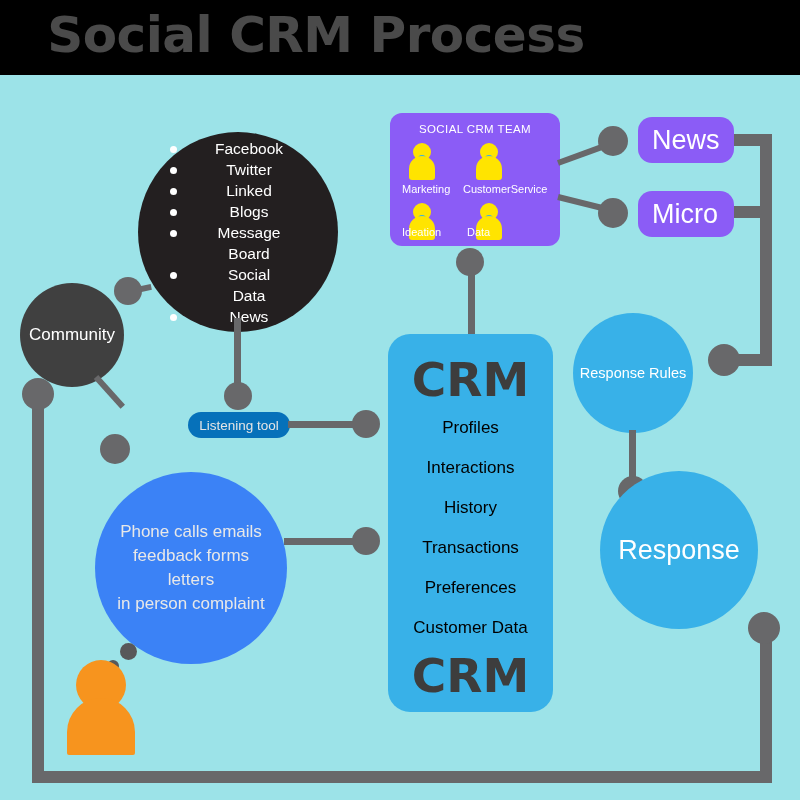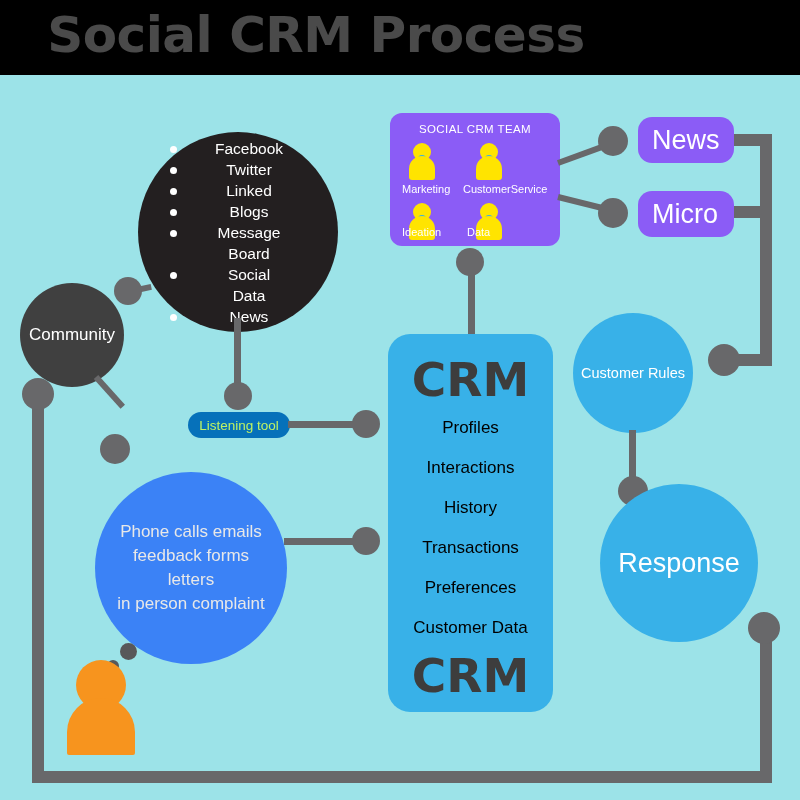--- a/index.html
+++ b/index.html
@@ -114,21 +114,21 @@
     background: #3b82f6;
     color: #e8e8e8;
     font-size: 17px;
     line-height: 24px;
     padding: 0 22px;
   }
 
   .pill {
     position: absolute;
     background: #0671ba;
-    color: #bef264;
+    color: #e5e5e5;
     border-radius: 20px;
     display: flex;
     align-items: center;
     justify-content: center;
     font-size: 13.5px;
   }
 
   .rbox {
     position: absolute;
     background: #8b5cf6;
@@ -359,22 +359,22 @@
     <div class="crm-item">Profiles</div>
     <div class="crm-item">Interactions</div>
     <div class="crm-item">History</div>
     <div class="crm-item">Transactions</div>
     <div class="crm-item">Preferences</div>
     <div class="crm-item">Customer Data</div>
     <div class="crm-word">CRM</div>
   </div>
 
   <div class="circle bluelight" style="left:573px; top:313px; width:120px; height:120px; color:#ffffff; font-size:14.5px;">
-    <span>Customer Rules</span>
+    <span>Response Rules</span>
   </div>
   <div class="vline" style="left:629px; top:430px; height:58px;"></div>
   <div class="dot" style="left:618px; top:476px; width:30px; height:30px;"></div>
 
-  <div class="circle bluelight" style="left:600px; top:484px; width:158px; height:158px; color:#ffffff; font-size:27px;">
+  <div class="circle bluelight" style="left:600px; top:471px; width:158px; height:158px; color:#ffffff; font-size:27px;">
     <span>Response</span>
   </div>
 
 </div>
 
 </body></html>

